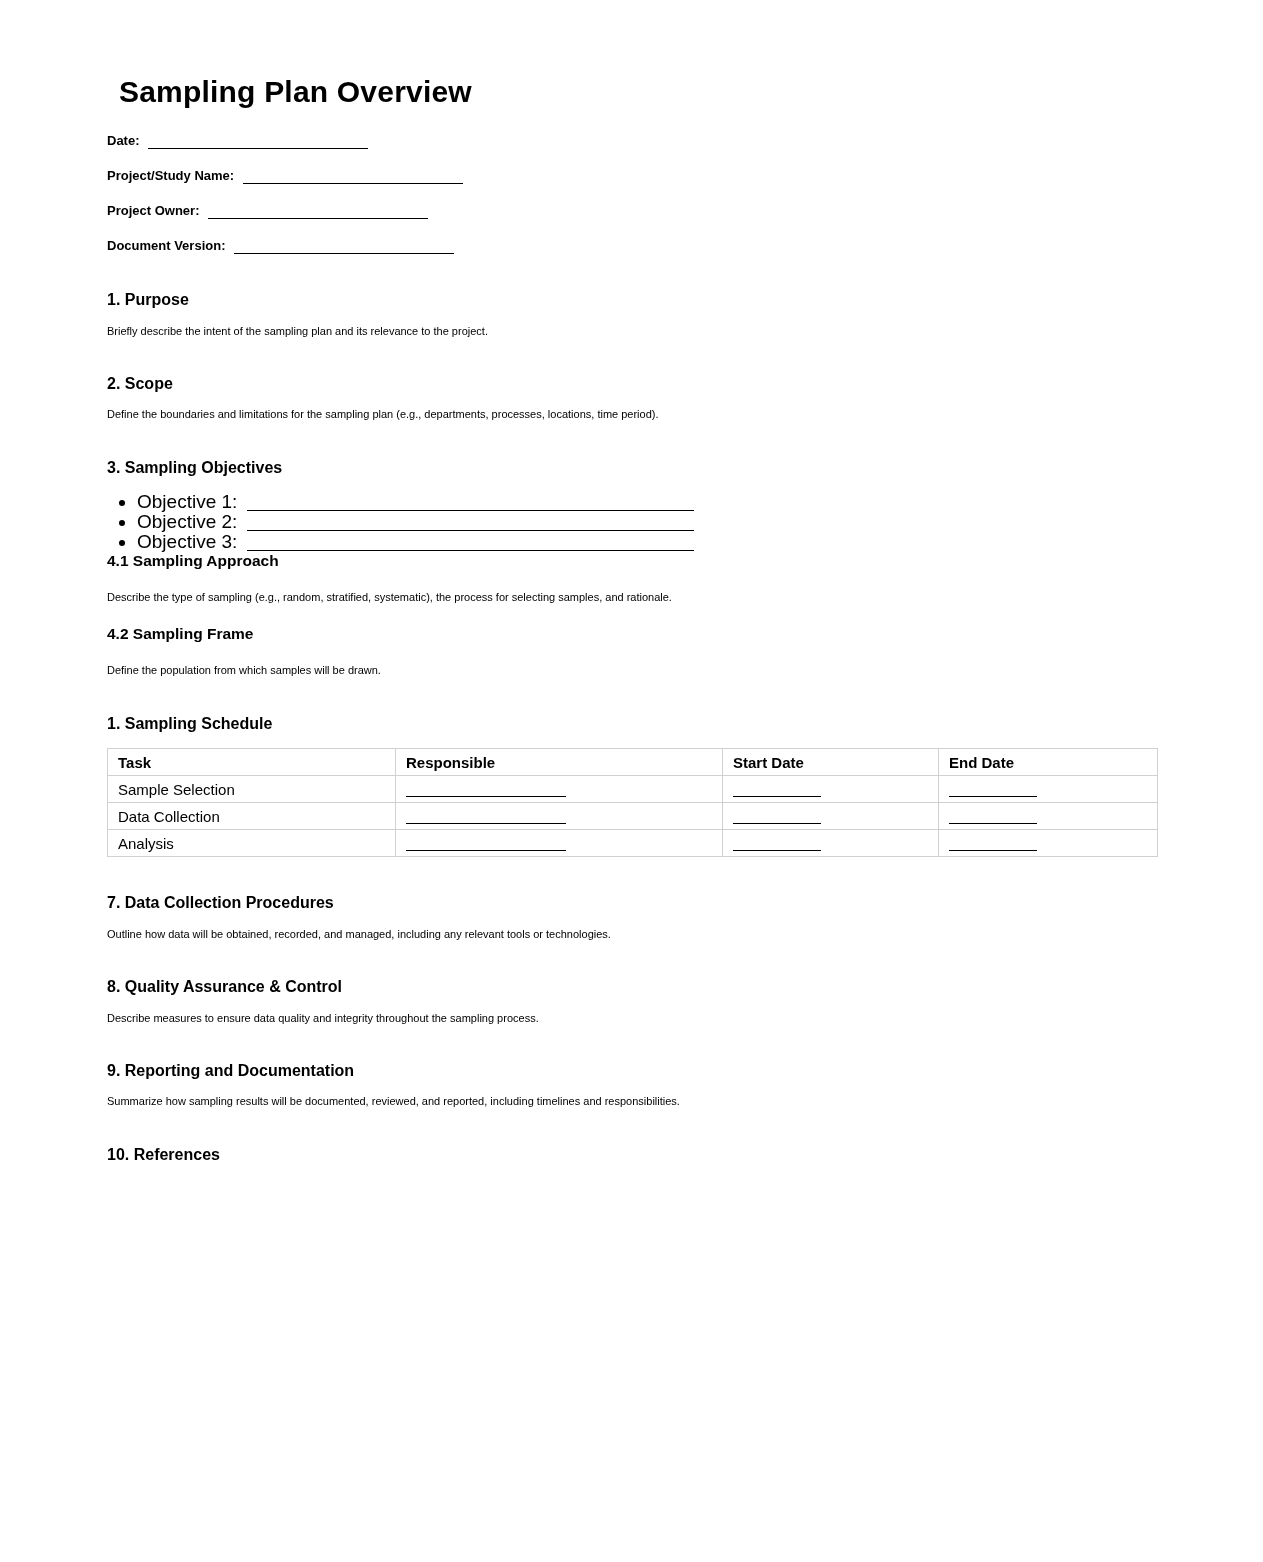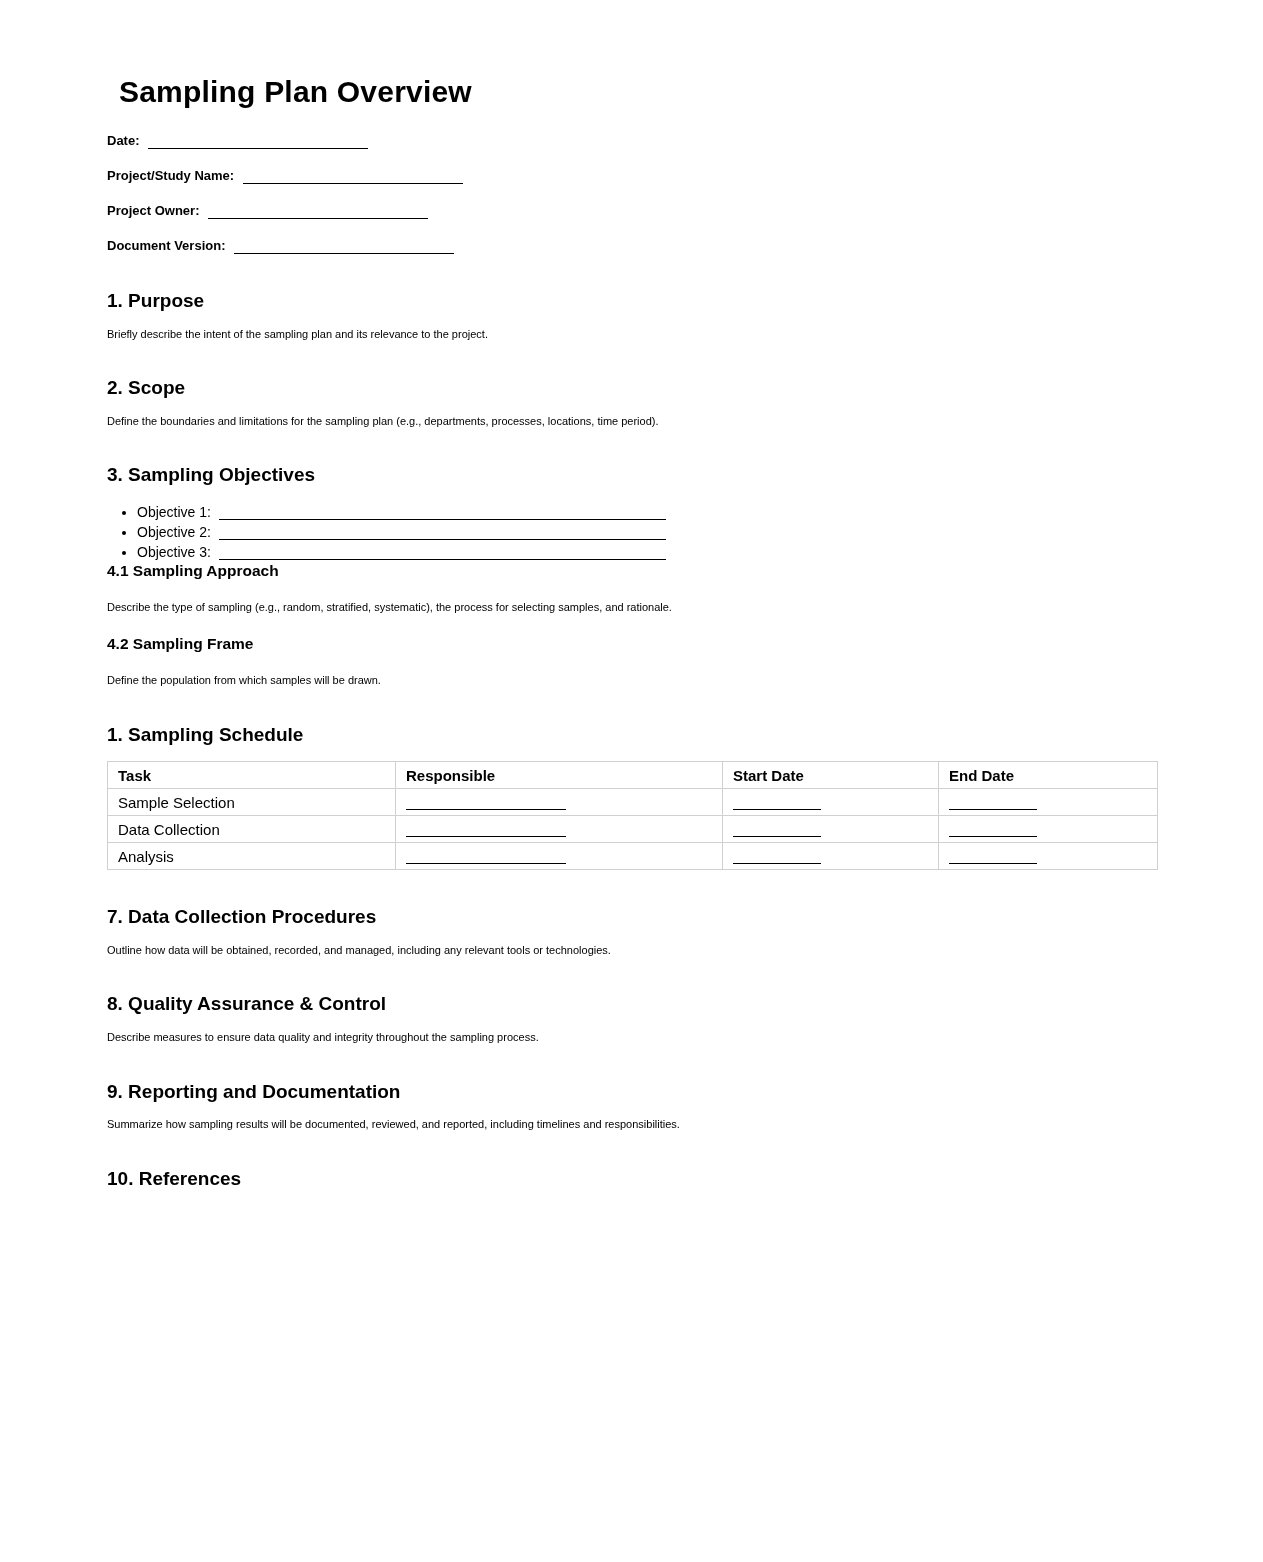--- a/index.html
+++ b/index.html
@@ -34,21 +34,21 @@
   }
   .blank-line {
     display: inline-block;
     border-bottom: 1.6px solid #000000;
     height: 1px;
     vertical-align: -4px;
     margin-left: 5px;
   }
   .meta-row .blank-line { width: 220px; }
   h2.section-heading {
-    font-size: 19px;
+    font-size: 16px;
     font-weight: bold;
     margin: 37px 0 16px 0;
     line-height: 1.1;
   }
   h3.subsection-heading {
     font-size: 15.5px;
     font-weight: bold;
     margin: 21px 0 22px 0;
     line-height: 1.1;
   }
@@ -56,21 +56,21 @@
     font-size: 11px;
     margin: 0;
     line-height: 1.2;
   }
   ul.objectives-list {
     margin: 10px 0 0 0;
     padding: 0 0 0 30px;
     list-style: disc outside;
   }
   ul.objectives-list li {
-    font-size: 14px;
+    font-size: 19px;
     line-height: 20px;
     white-space: nowrap;
   }
   ul.objectives-list .blank-line { width: 447px; vertical-align: -3px; margin-left: 4px; border-bottom-width: 1.4px; }
   table.schedule-table {
     border-collapse: collapse;
     width: 1050px;
     margin-top: 14px;
     table-layout: fixed;
     padding-left: 8px;

